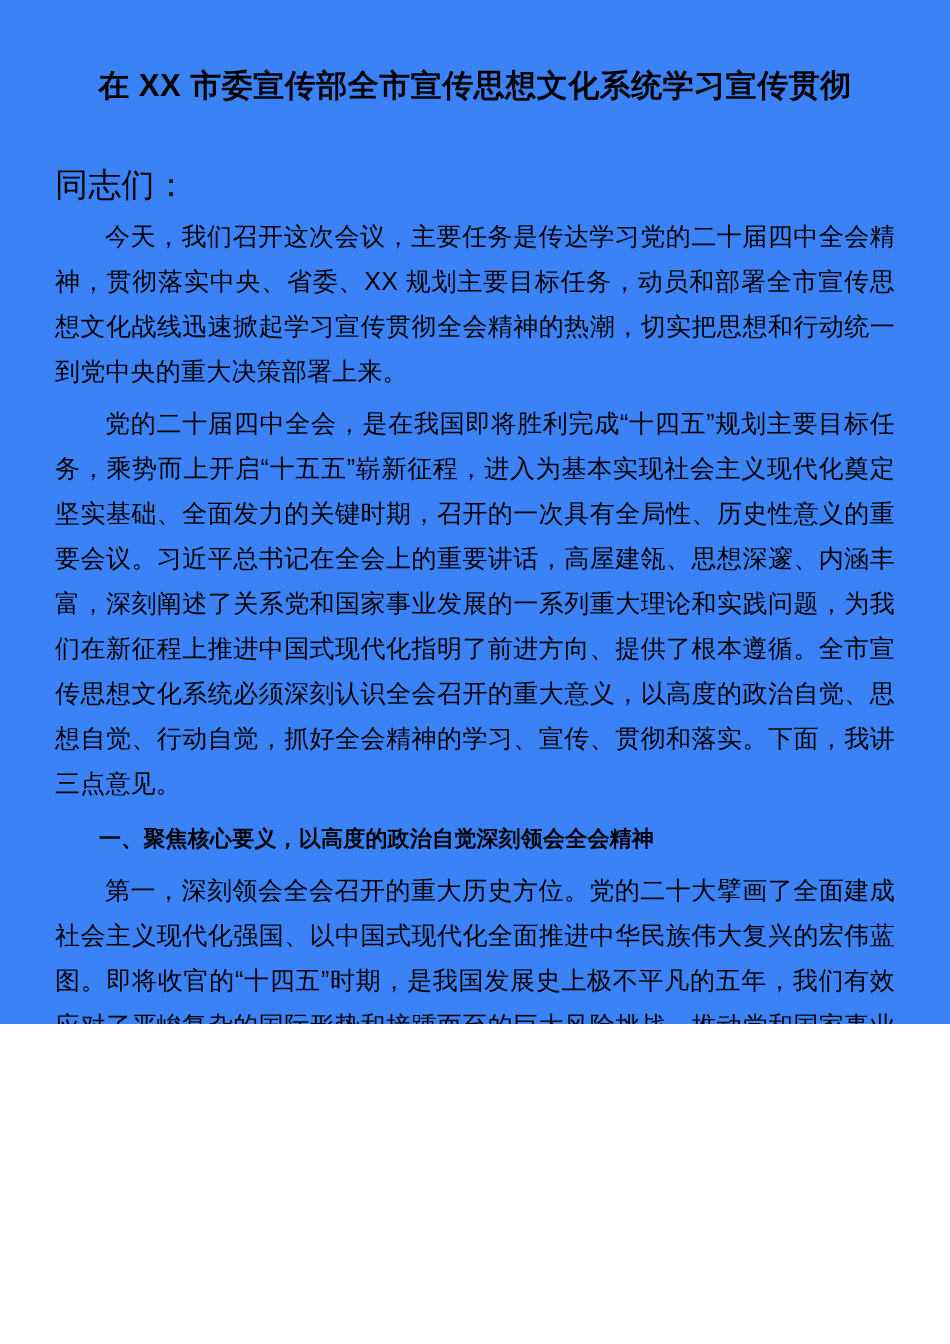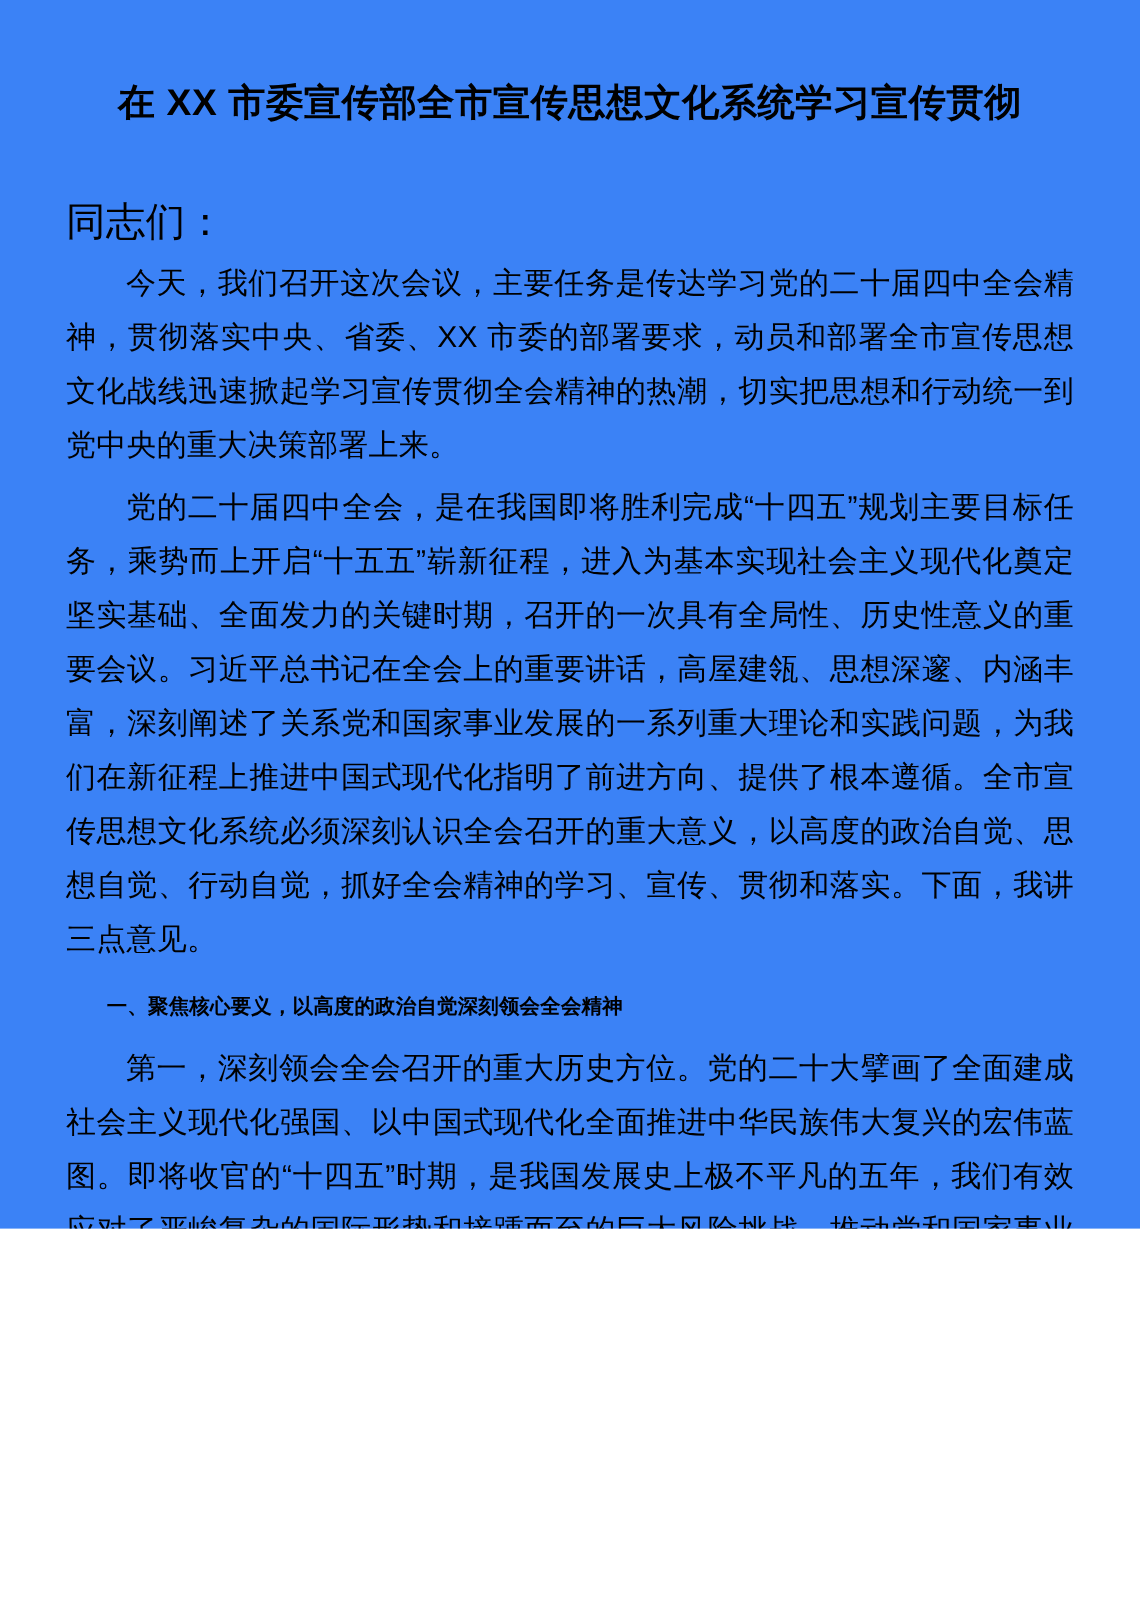--- a/index.html
+++ b/index.html
@@ -67,42 +67,42 @@
     word-break: break-all;
   }
   .para:first-of-type {
     padding-top: 0;
   }
 
   
   .section-heading {
     margin: 0;
     padding-top: 10px;
-    font-size: 17px;
+    font-size: 22px;
     font-weight: 700;
     line-height: 45px;
     text-indent: 2em;
     text-align: left;
     letter-spacing: 0.2px;
     word-break: break-all;
   }
 </style>
 </head>
 <body>
 
 <div class="page">
   <div class="doc-body">
 
     <h1 class="doc-title">
       <span class="title-line">在 XX 市委宣传部全市宣传思想文化系统学习宣传贯彻</span>
     </h1>
 
     <p class="salutation">同志们：</p>
 
-    <p class="para">今天，我们召开这次会议，主要任务是传达学习党的二十届四中全会精神，贯彻落实中央、省委、XX 市委的部署要求，动员和部署全市宣传思想文化战线迅速掀起学习宣传贯彻全会精神的热潮，切实把思想和行动统一到党中央的重大决策部署上来。</p>
+    <p class="para">今天，我们召开这次会议，主要任务是传达学习党的二十届四中全会精神，贯彻落实中央、省委、XX 规划主要目标任务，动员和部署全市宣传思想文化战线迅速掀起学习宣传贯彻全会精神的热潮，切实把思想和行动统一到党中央的重大决策部署上来。</p>
 
     <p class="para">党的二十届四中全会，是在我国即将胜利完成“十四五”规划主要目标任务，乘势而上开启“十五五”崭新征程，进入为基本实现社会主义现代化奠定坚实基础、全面发力的关键时期，召开的一次具有全局性、历史性意义的重要会议。习近平总书记在全会上的重要讲话，高屋建瓴、思想深邃、内涵丰富，深刻阐述了关系党和国家事业发展的一系列重大理论和实践问题，为我们在新征程上推进中国式现代化指明了前进方向、提供了根本遵循。全市宣传思想文化系统必须深刻认识全会召开的重大意义，以高度的政治自觉、思想自觉、行动自觉，抓好全会精神的学习、宣传、贯彻和落实。下面，我讲三点意见。</p>
 
     <h2 class="section-heading">一、聚焦核心要义，以高度的政治自觉深刻领会全会精神</h2>
 
 
     <p class="para">第一，深刻领会全会召开的重大历史方位。党的二十大擘画了全面建成社会主义现代化强国、以中国式现代化全面推进中华民族伟大复兴的宏伟蓝图。即将收官的“十四五”时期，是我国发展史上极不平凡的五年，我们有效应对了严峻复杂的国际形势和接踵而至的巨大风险挑战，推动党和国家事业取得</p>
 
   </div>
 </div>

